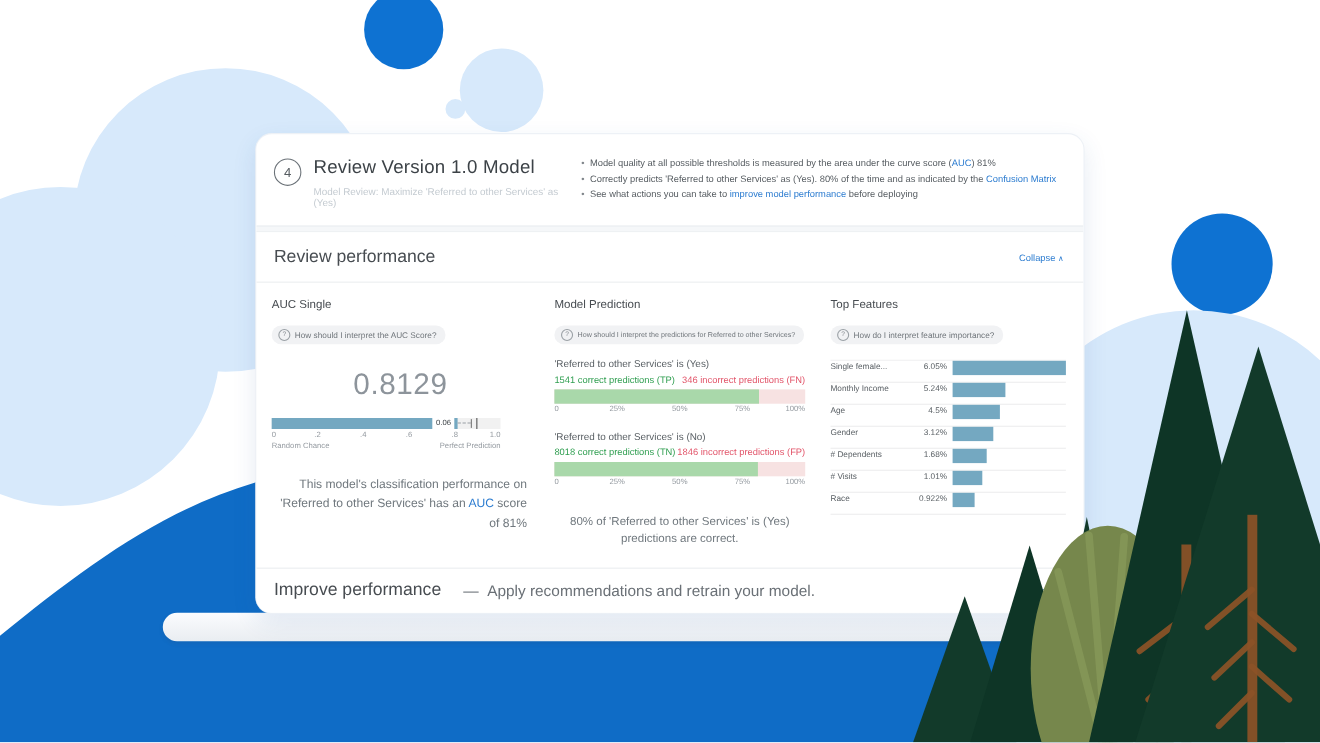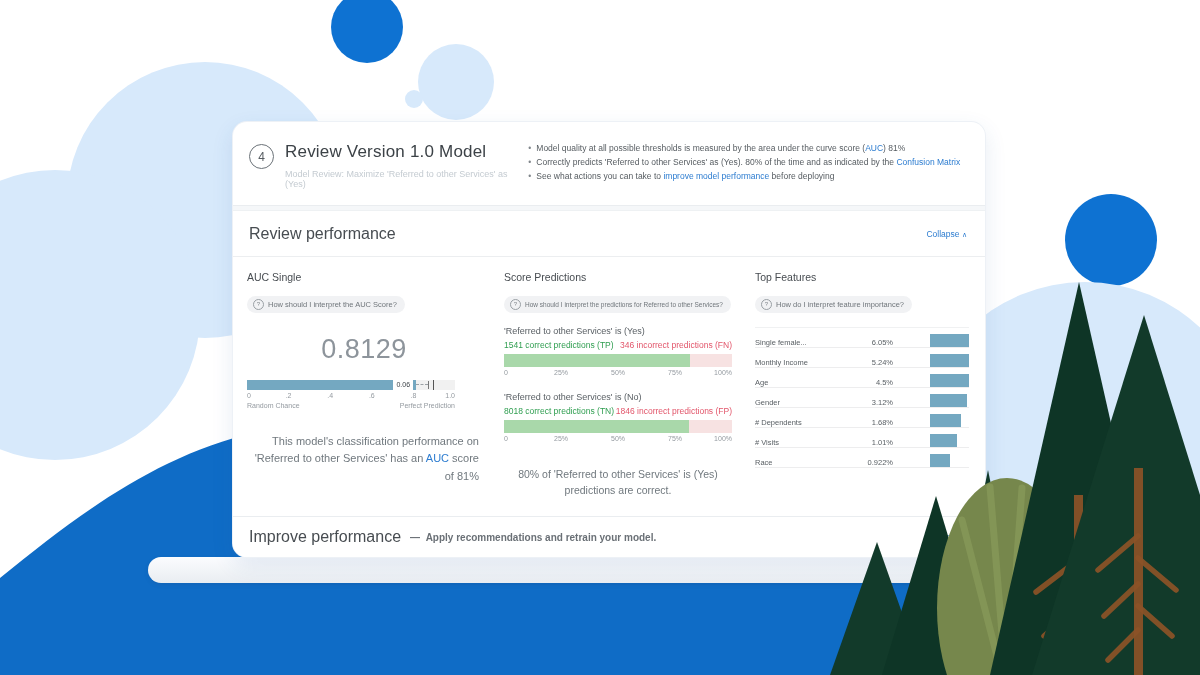--- a/index.html
+++ b/index.html
@@ -80,28 +80,28 @@
   .paxis{position:relative;height:10px;font-size:7px;color:#949aa0;margin-top:2px;}
   .paxis span{position:absolute;transform:translateX(-50%);}
   .paxis span:first-child{transform:none;}
   .paxis span:last-child{transform:translateX(-100%);}
   .pred-note{margin-top:21px;font-size:10.5px;color:#70787e;text-align:center;line-height:1.6;padding:0 6px;}
 
   
   .col-feat{width:214px;}
   .col-feat .pill{font-size:7.5px;}
   .feat-rows{margin-top:14px;border-top:1px solid #f0f1f2;}
-  .frow{display:flex;align-items:flex-end;height:19px;border-bottom:1px solid #ededee;gap:32px;}
+  .frow{display:flex;align-items:flex-start;height:19px;border-bottom:1px solid #ededee;}
   .flabel{font-size:7.5px;color:#5a6065;width:74px;flex:0 0 auto;}
   .fvalue{font-size:7.5px;color:#5a6065;width:32px;text-align:right;padding-right:5px;flex:0 0 auto;}
   .fbar{height:13px;background:var(--bar-blue);}
 
   .improve-row{position:absolute;left:0;right:0;bottom:0;height:41px;box-sizing:border-box;
     border-top:1px solid #eaedf0;background:#fff;display:flex;align-items:center;padding:0 18px 0 16px;}
-  .improve-desc{font-size:10px;color:#6a7076;margin-left:9px;font-weight:bold;}
+  .improve-desc{font-size:14px;color:#6a7076;margin-left:20px;}
 </style>
 </head>
 <body>
 
 <div id="stage">
 
   <svg class="abs" width="1200" height="675" viewBox="0 0 1200 675" style="left:0;top:0;z-index:1">
     <circle class="c-light" cx="205" cy="200" r="138"></circle>
     <circle class="c-light" cx="55" cy="315" r="145"></circle>
     <circle class="c-blue" cx="367" cy="27" r="36"></circle>
@@ -177,21 +177,21 @@
         <div class="auc-sub">
           <span>Random Chance</span>
           <span>Perfect Prediction</span>
         </div>
         <div class="auc-note">
           <span>This model's classification performance on 'Referred to other Services' has an </span><span class="lnk">AUC</span><span> score of 81%</span>
         </div>
       </div>
 
       <div class="col-pred">
-        <div class="col-title">Score Predictions</div>
+        <div class="col-title">Model Prediction</div>
         <span class="pill">
           <span class="q">?</span>
           <span>How should I interpret the predictions for Referred to other Services?</span>
         </span>
 
         <div class="pgroup">
           <div class="pgroup-label">'Referred to other Services' is (Yes)</div>
           <div class="pstats">
             <span class="ok">1541 correct predictions (TP)</span>
             <span class="bad">346 incorrect predictions (FN)</span>

